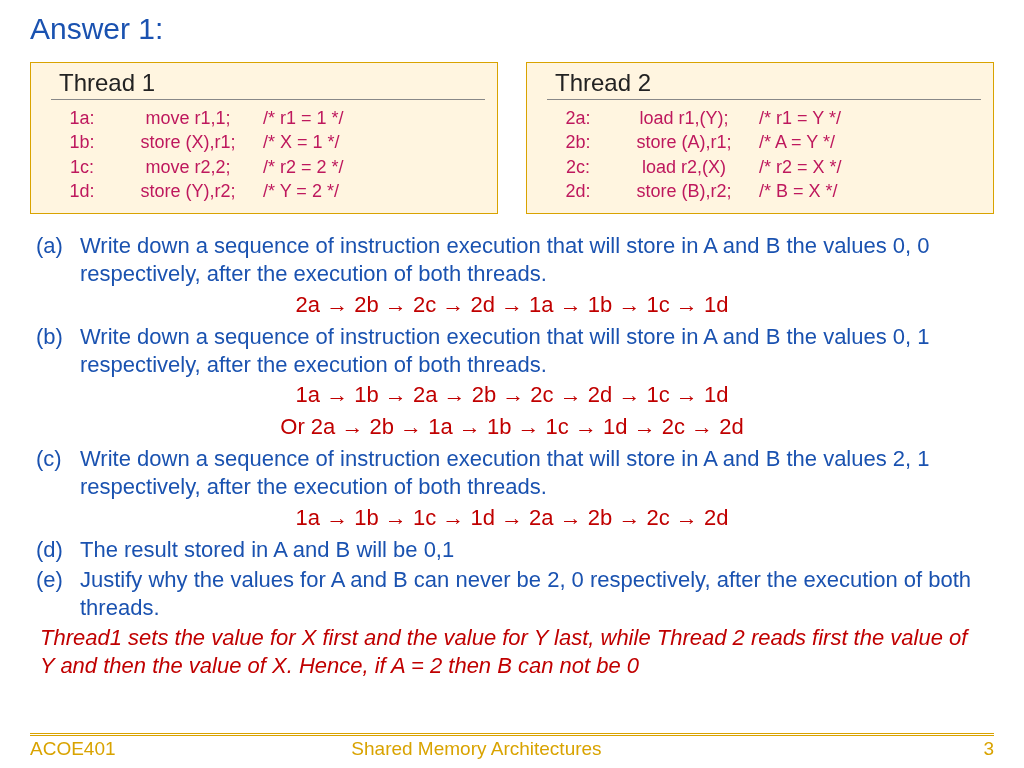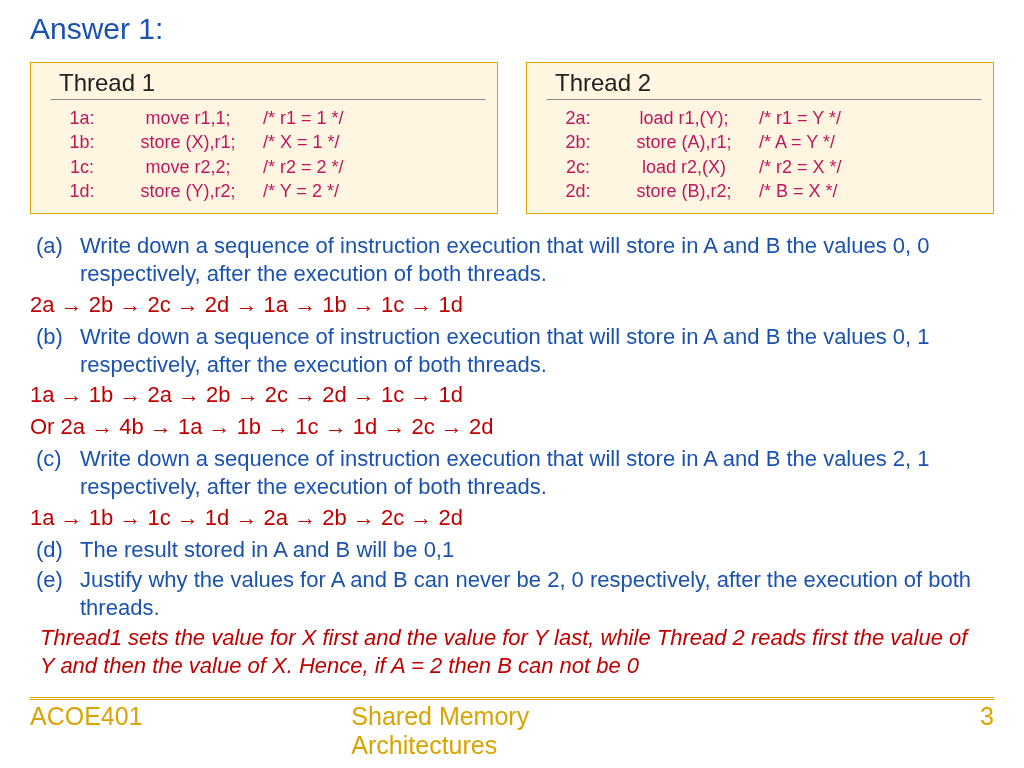--- a/index.html
+++ b/index.html
@@ -57,33 +57,33 @@
   }
   .q {
     display: flex;
     color: #1a52b0;
     margin-bottom: 2px;
   }
   .q .lab { width: 44px; flex-shrink:0; padding-left:6px;}
   .q .txt { flex: 1; }
   .ans-red {
     color: #c00000;
-    text-align: left;
+    text-align: center;
     font-size: 22px;
     margin: 2px 0 4px 0;
   }
   .footer {
     position: absolute;
     bottom: 8px;
     left: 30px;
     right: 30px;
     border-top: 3px double #d9a300;
     padding-top: 2px;
     display: flex;
-    font-size: 25px;
+    font-size: 19px;
     color: #d9a300;
   }
   .footer .fl { flex:1; text-align:left; }
   .footer .fc { flex:1; }
   .footer .fr { flex:1; text-align:right; }
 </style>
 </head>
 <body>
 
 <div class="slide">
@@ -147,21 +147,21 @@
       <div class="lab">(a)</div>
       <div class="txt">Write down a sequence of instruction execution that will store in A and B the values 0, 0 respectively, after the execution of both threads.</div>
     </div>
     <div class="ans-red">2a → 2b → 2c → 2d → 1a → 1b → 1c → 1d</div>
 
     <div class="q">
       <div class="lab">(b)</div>
       <div class="txt">Write down a sequence of instruction execution that will store in A and B the values 0, 1 respectively, after the execution of both threads.</div>
     </div>
     <div class="ans-red">1a → 1b → 2a → 2b → 2c → 2d → 1c → 1d</div>
-    <div class="ans-red">Or 2a → 4b → 1a → 1b → 1c → 1d → 2c → 2d</div>
+    <div class="ans-red">Or 2a → 2b → 1a → 1b → 1c → 1d → 2c → 2d</div>
 
     <div class="q">
       <div class="lab">(c)</div>
       <div class="txt">Write down a sequence of instruction execution that will store in A and B the values 2, 1 respectively, after the execution of both threads.</div>
     </div>
     <div class="ans-red">1a → 1b → 1c → 1d → 2a → 2b → 2c → 2d</div>
 
     <div class="q">
       <div class="lab">(d)</div>
       <div class="txt">The result stored in A and B will be 0,1</div>

